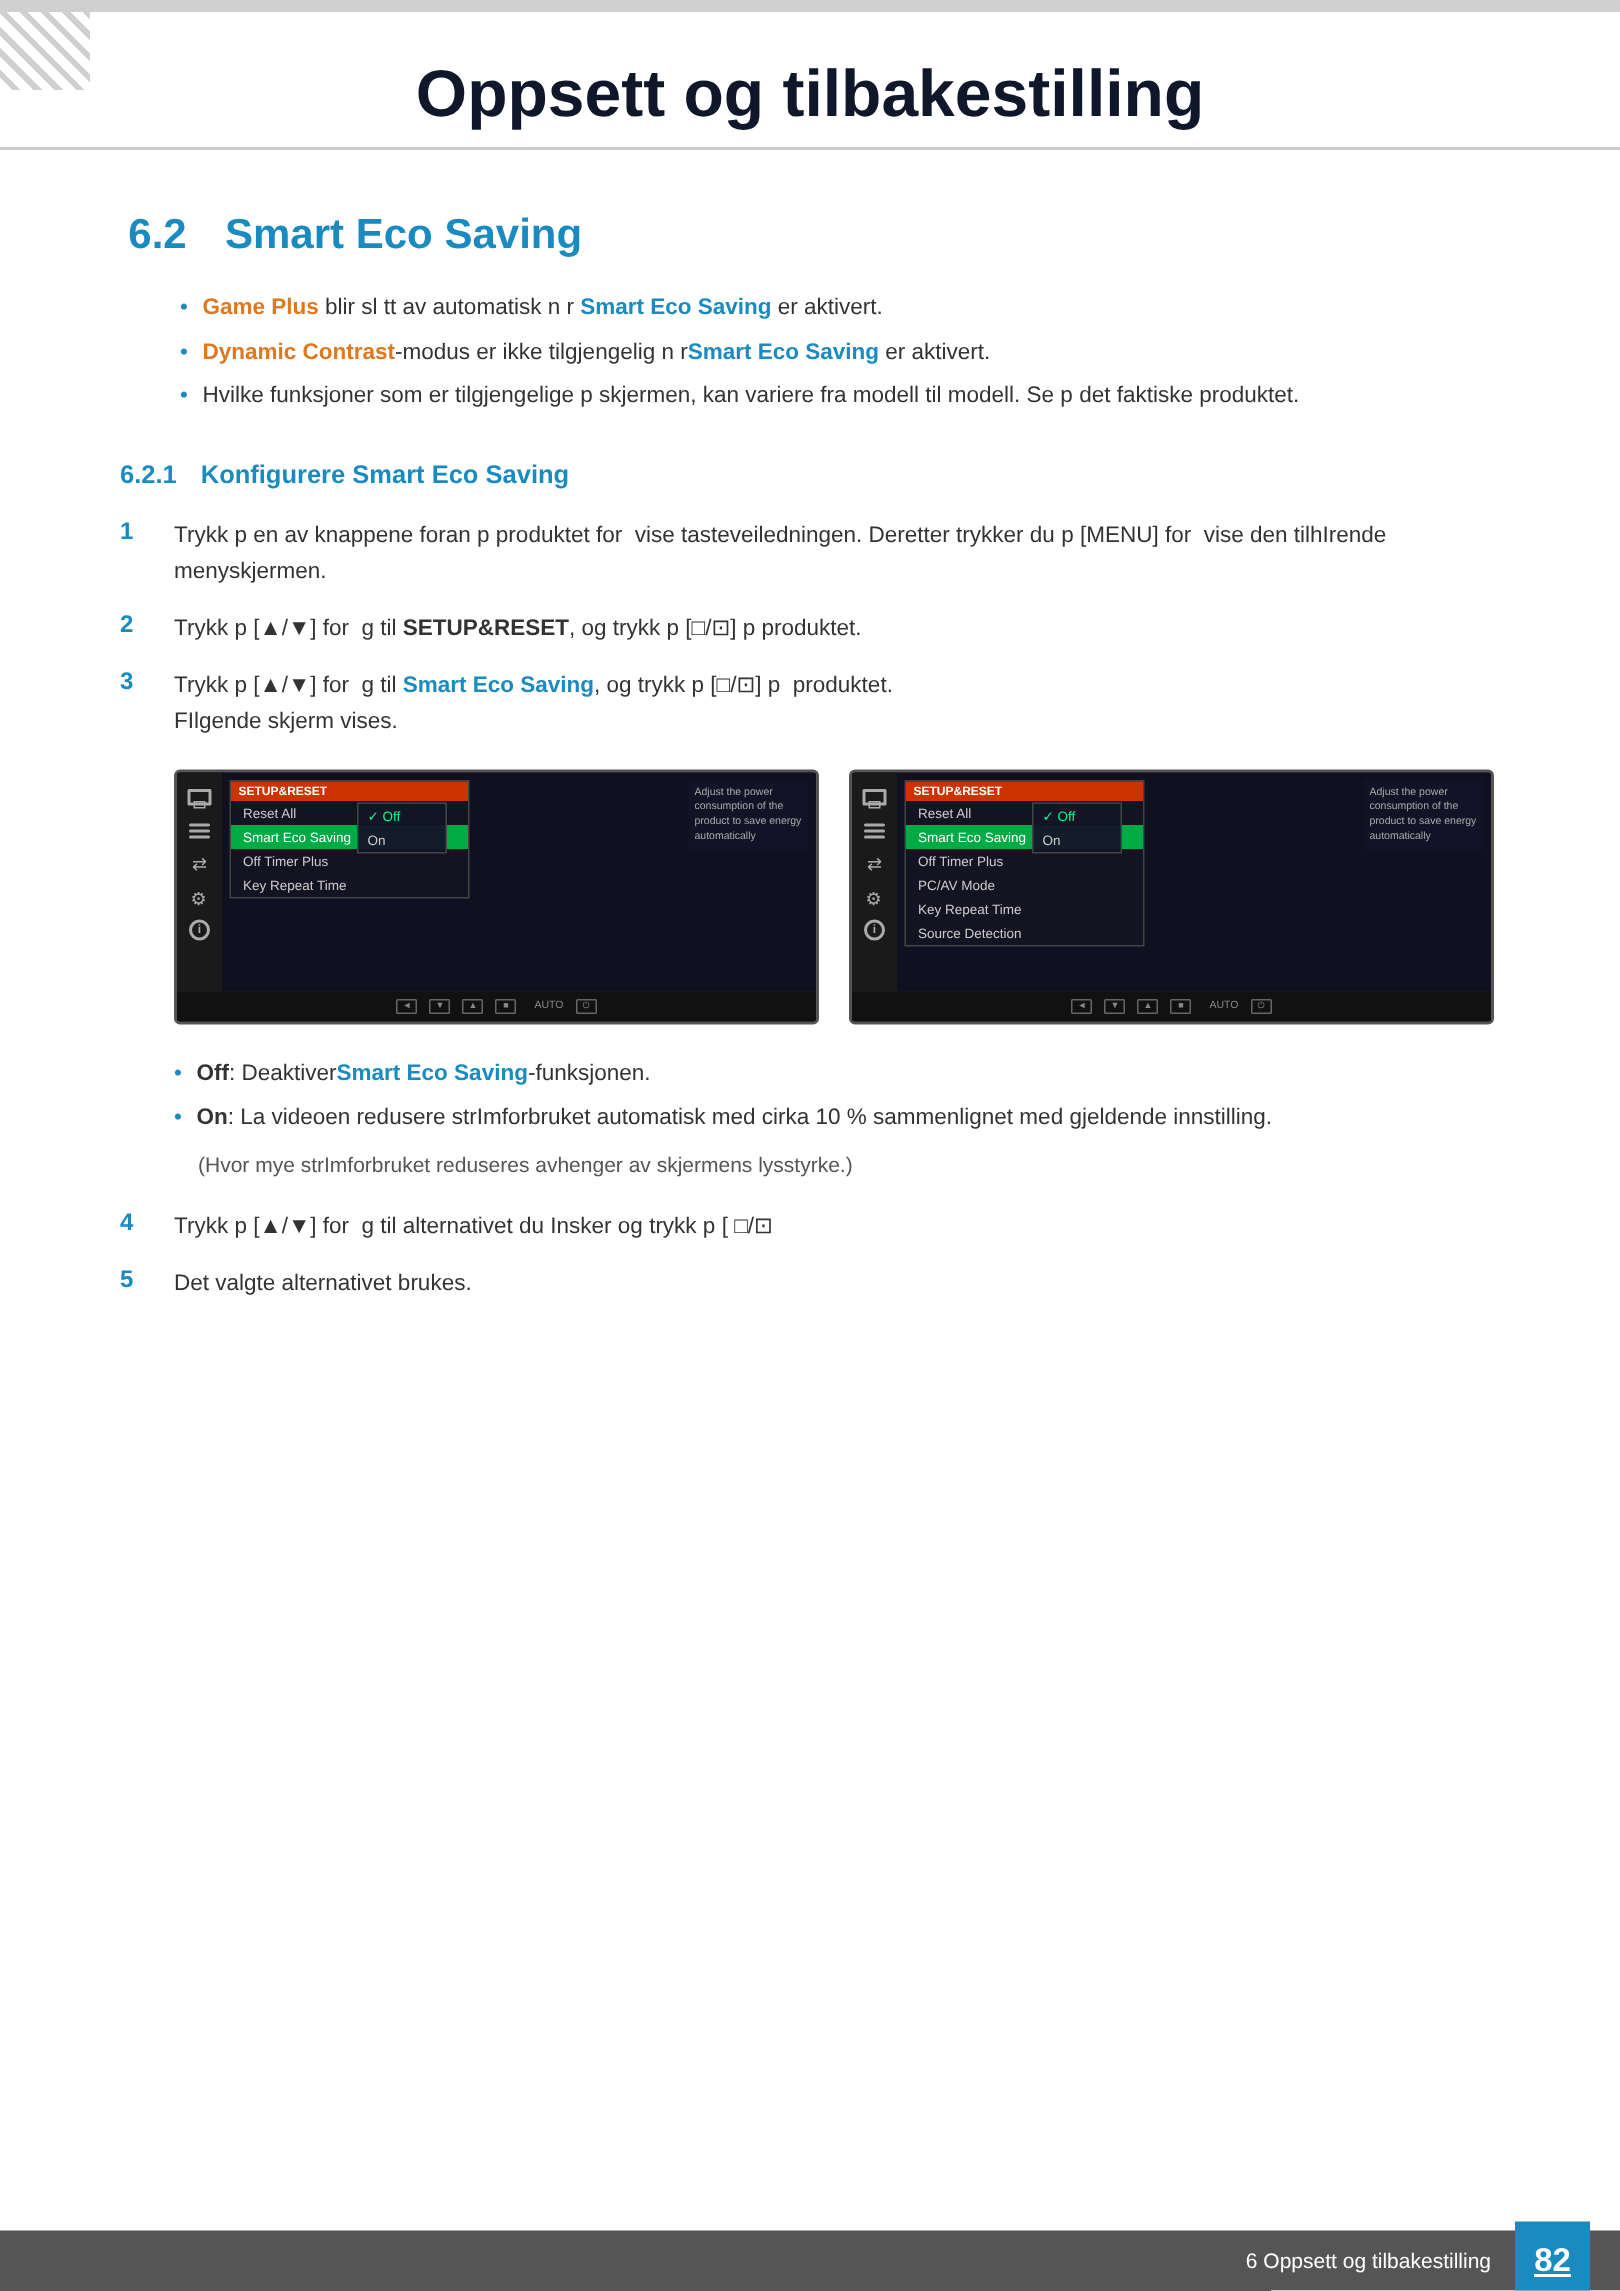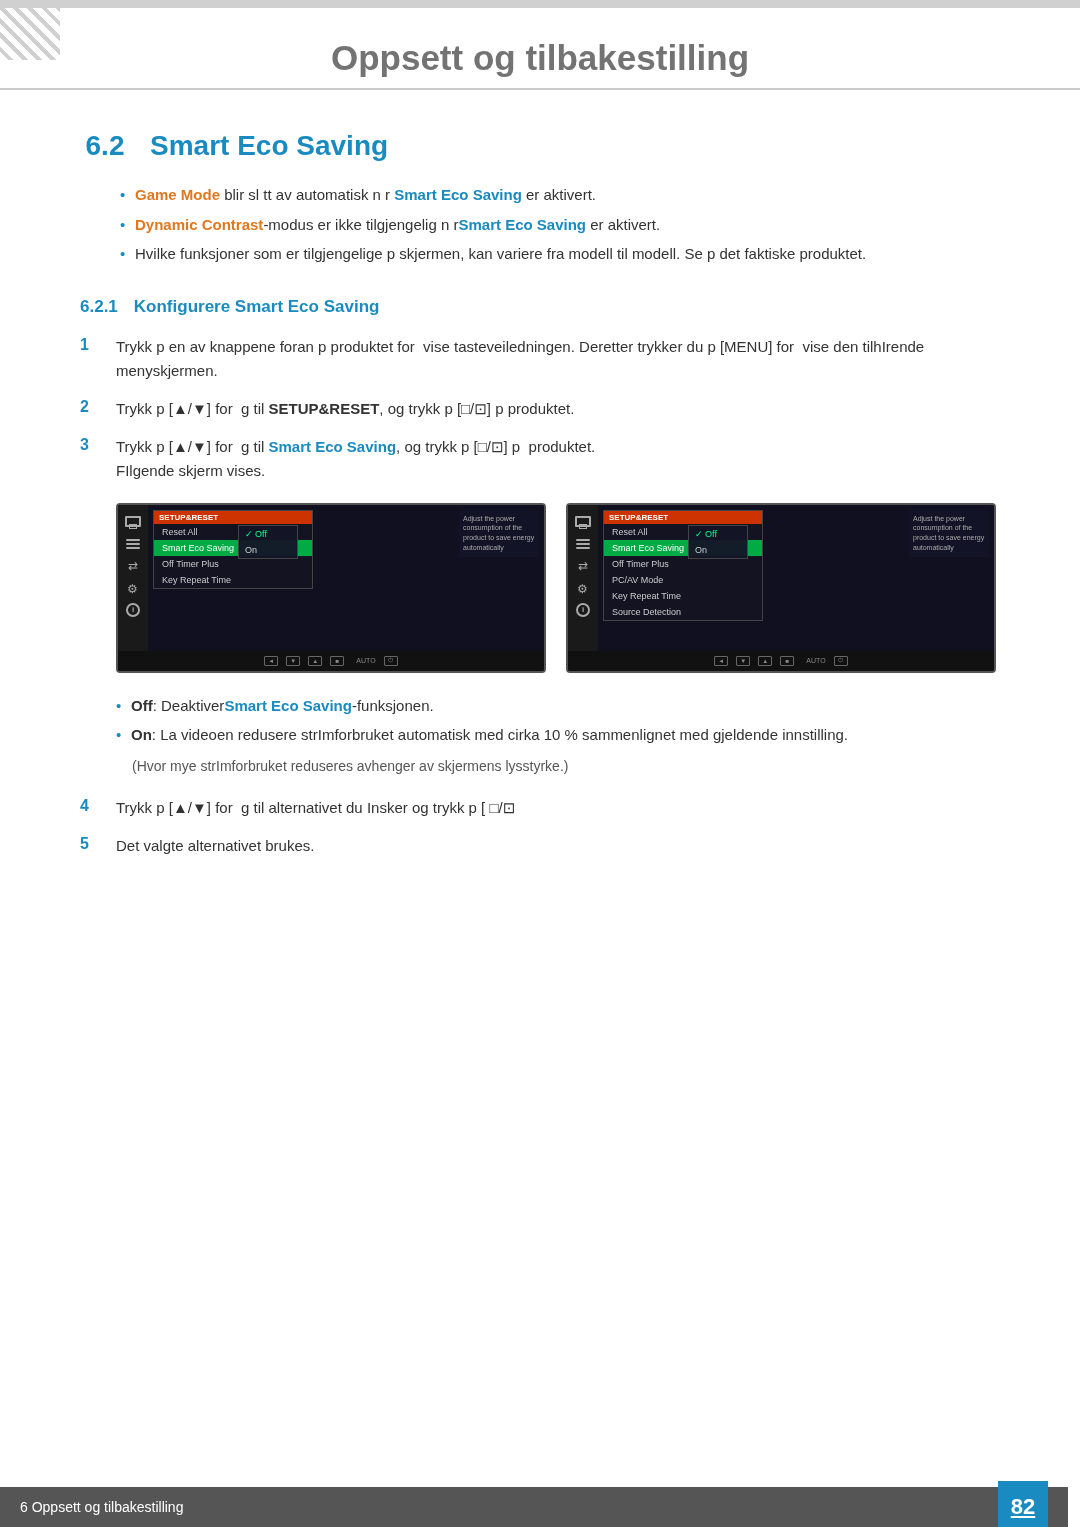--- a/index.html
+++ b/index.html
@@ -23,23 +23,23 @@
       height: 8px;
       width: 100%;
     }
     
     .page-header {
       padding: 30px 80px 10px 80px;
       border-bottom: 2px solid #cccccc;
       margin-bottom: 40px;
     }
     .page-header h1 {
-      font-size: 35px;
-      font-weight: bold;
-      color: #737373;
+      font-size: 44px;
+      font-weight: bold;
+      color: #0f172a;
       text-align: center;
     }
     
     .content {
       padding: 0 80px;
     }
     
     .section-heading {
       display: flex;
       align-items: baseline;
@@ -342,26 +342,26 @@
       color: #555;
       margin-left: 52px;
       margin-top: 4px;
       margin-bottom: 22px;
     }
     
     .page-footer {
       position: absolute;
       bottom: 0;
       left: 0;
-      right: 12px;
+      right: 0;
       height: 40px;
       background: #555555;
       display: flex;
       align-items: center;
-      justify-content: space-between;
+      justify-content: flex-end;
       padding: 0 20px;
       gap: 16px;
     }
     .footer-text {
       color: #ffffff;
       font-size: 14px;
     }
     .footer-page-number {
       background: #1a8bc0;
       color: #ffffff;
@@ -415,21 +415,21 @@
   <div class="content">
 
     <div class="section-heading">
       <span class="section-number">6.2</span>
       <span class="section-title">Smart Eco Saving</span>
     </div>
 
 
     <ul class="bullet-list">
       <li>
-        <span class="highlight-orange">Game Mode</span> blir sl tt av automatisk n r <span class="highlight-blue">Smart Eco Saving</span> er aktivert.
+        <span class="highlight-orange">Game Plus</span> blir sl tt av automatisk n r <span class="highlight-blue">Smart Eco Saving</span> er aktivert.
       </li>
       <li>
         <span class="highlight-orange">Dynamic Contrast</span>-modus er ikke tilgjengelig n r<span class="highlight-blue">Smart Eco Saving</span> er aktivert.
       </li>
       <li>
         Hvilke funksjoner som er tilgjengelige p skjermen, kan variere fra modell til modell. Se p det faktiske produktet.
       </li>
     </ul>
 
     <div class="subsection-heading">

